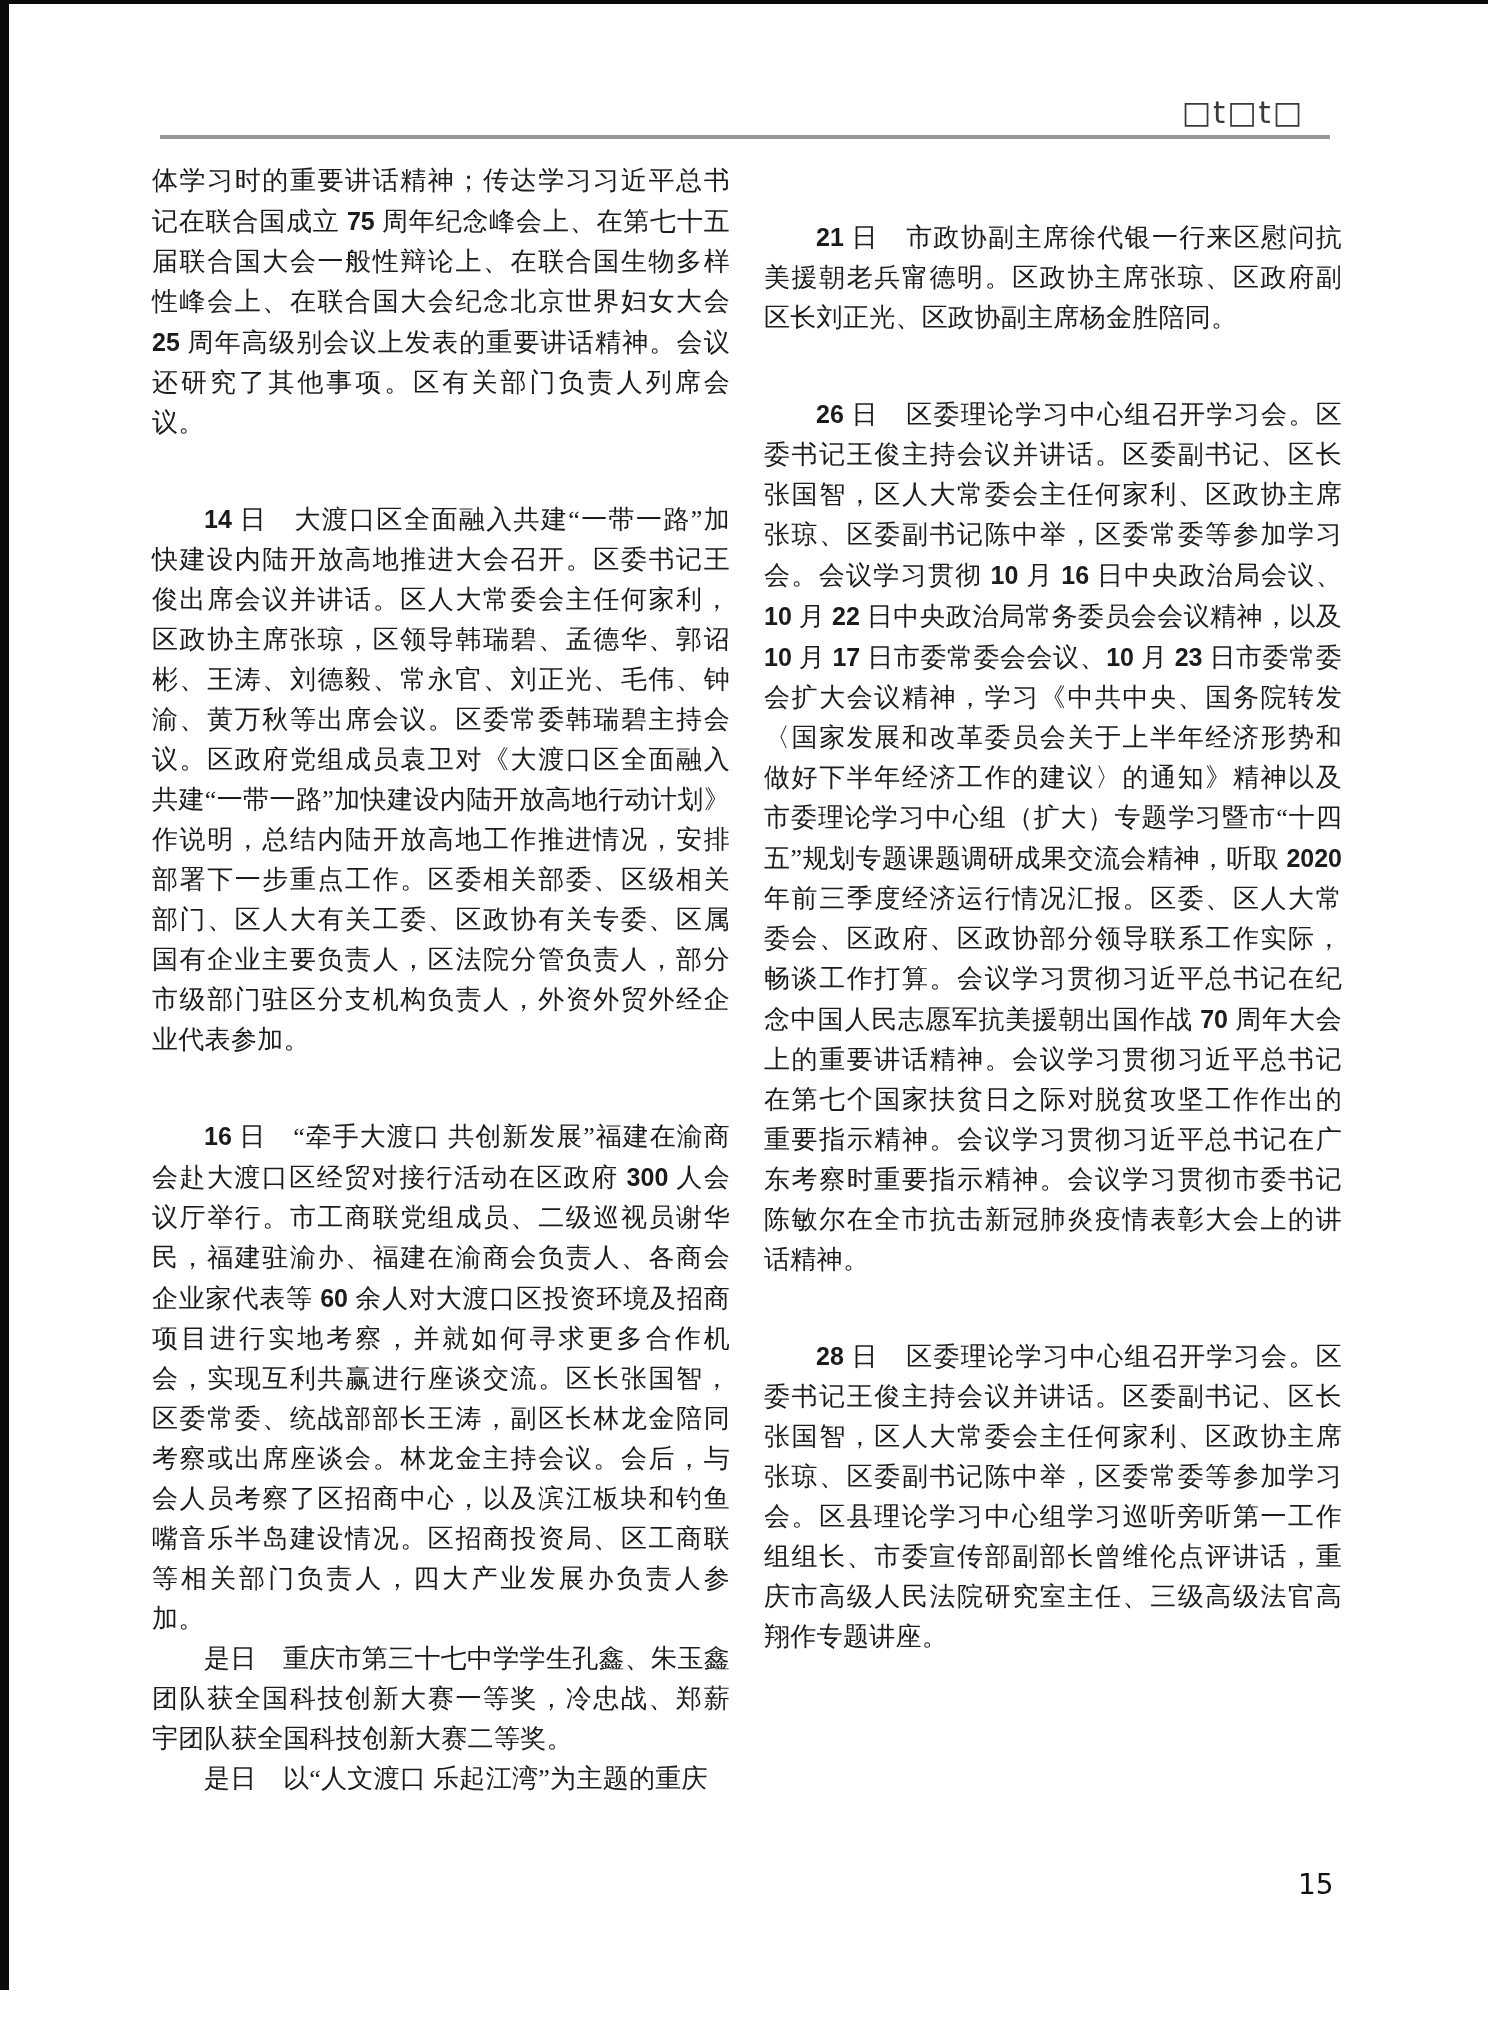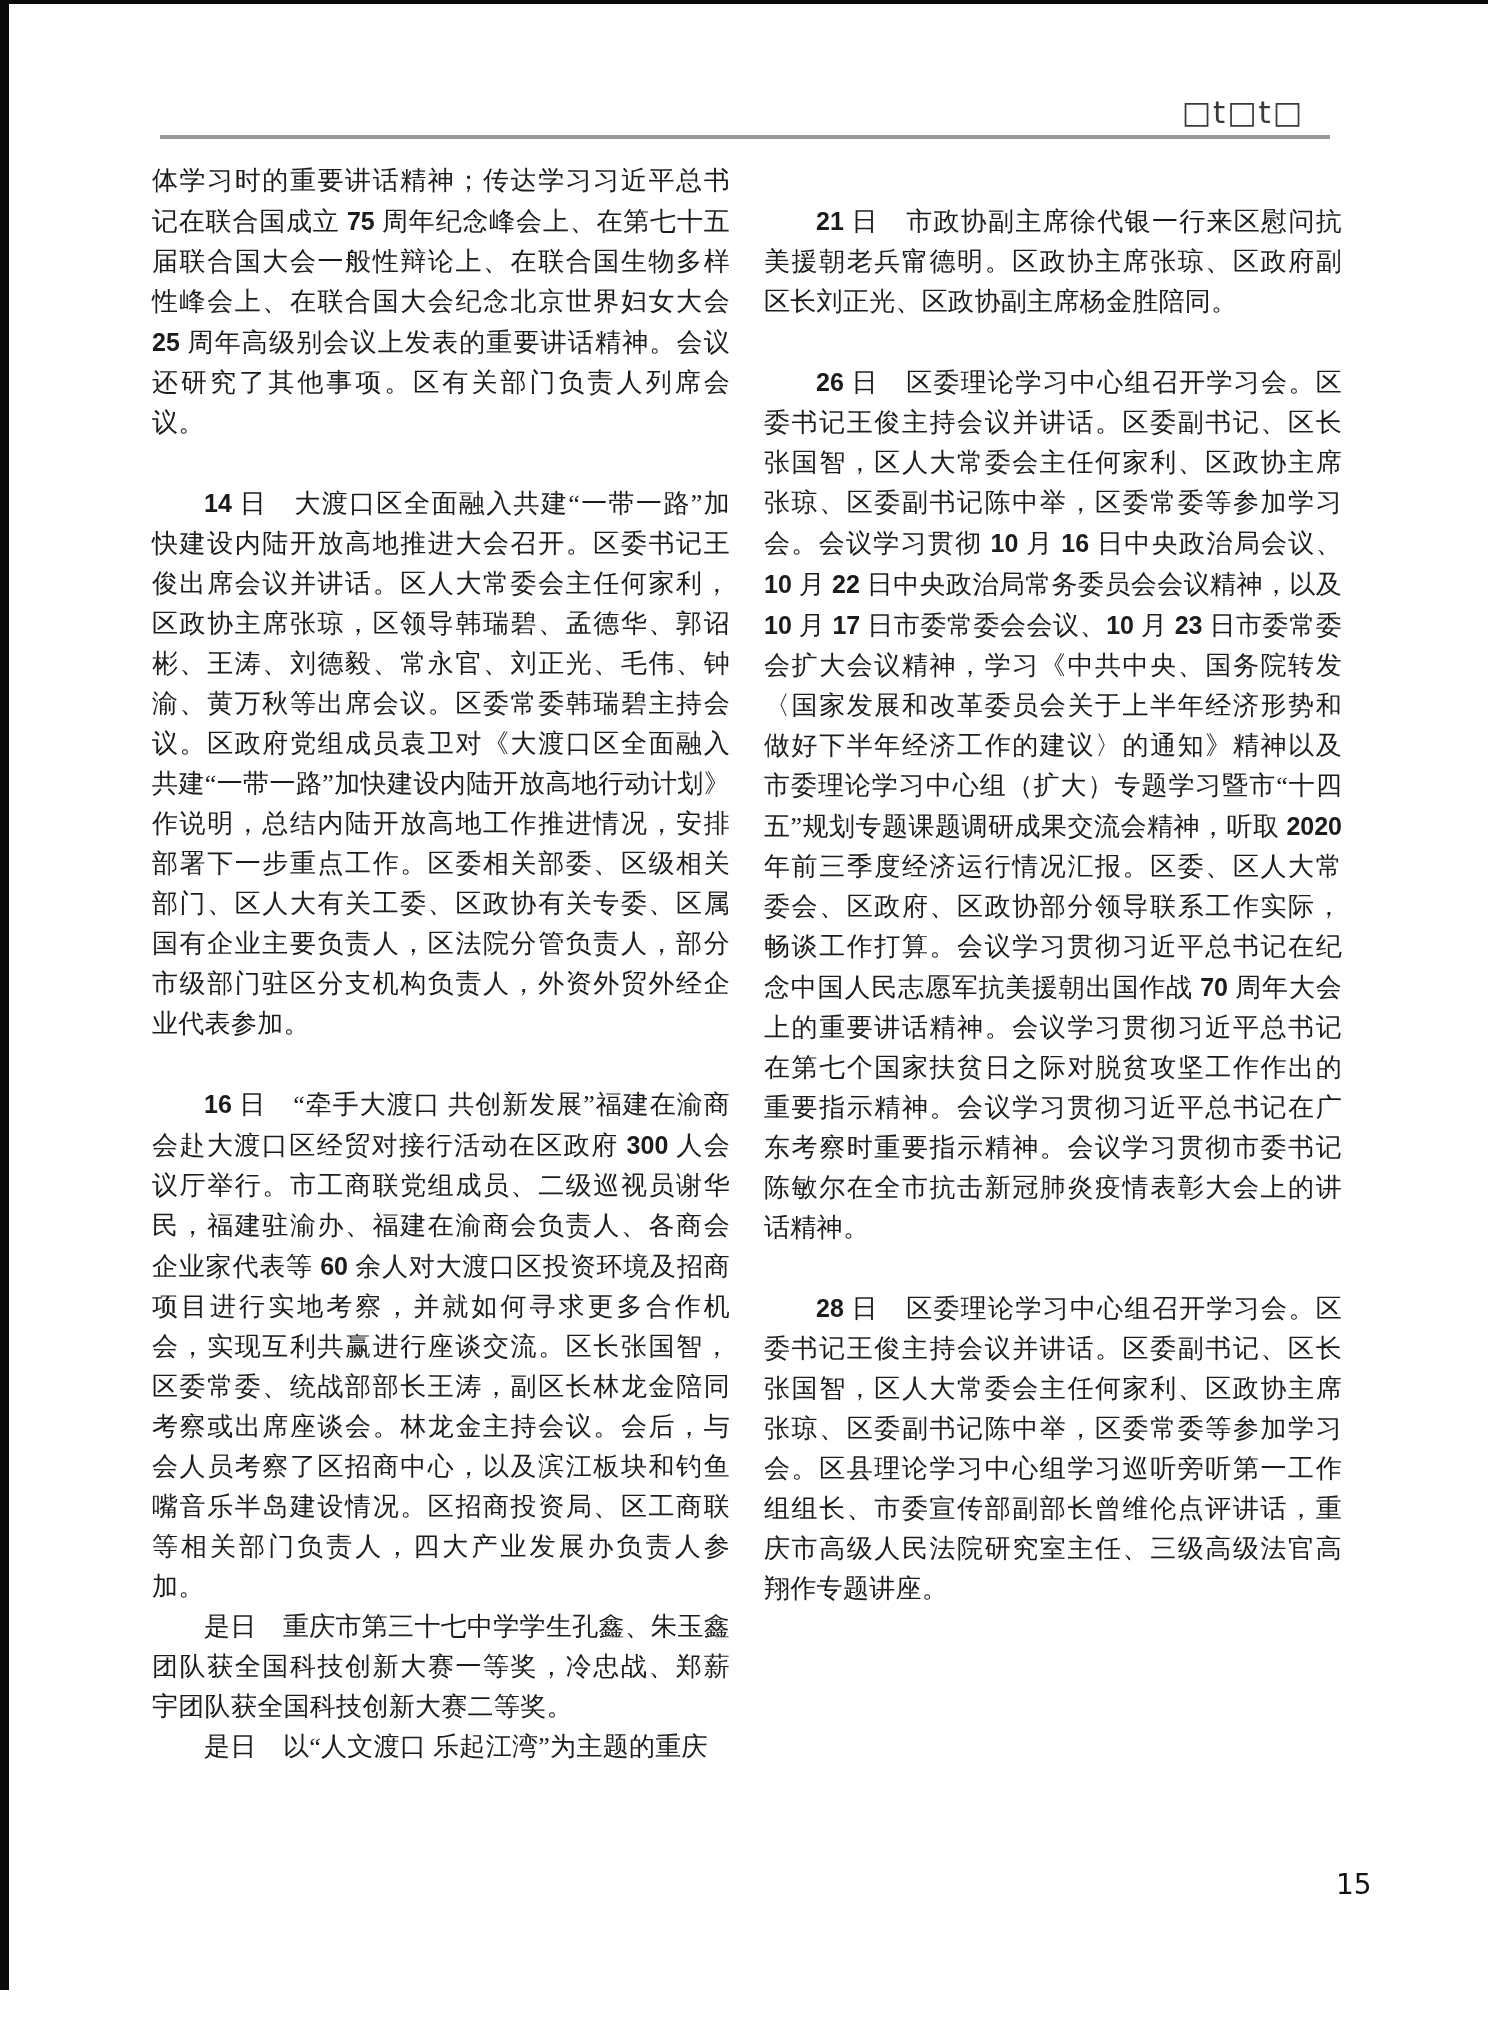--- a/index.html
+++ b/index.html
@@ -27,31 +27,30 @@
   .col {
     position:absolute; top:161px; width:578px;
     font-size:26px; line-height:40px;
     text-align:justify; text-justify:inter-ideograph;
     letter-spacing:0.3px;
   }
   .col-left  { left:152px; }
   .col-right { left:764px; }
   p.para { margin:0; }
   p.para.indent { text-indent:2em; }
-  p.para.gap { margin-top:40px; }
+  p.para.gap { margin-top:56px; }
   
   .num {
     font-family:"Liberation Sans","DejaVu Sans",sans-serif;
     font-weight:700; font-size:25px; letter-spacing:0;
   }
   .page-number {
     position:absolute; left:1298px; top:1868px;
     font-size:28px; color:#111;
     font-family:"DejaVu Sans",sans-serif;
-    margin-left:38px;
   }
 </style>
 </head>
 <body>
 
 <div class="page">
   <div class="edge-top"></div>
   <div class="edge-left"></div>
 
   <div class="header-mark">□t□t□</div>

